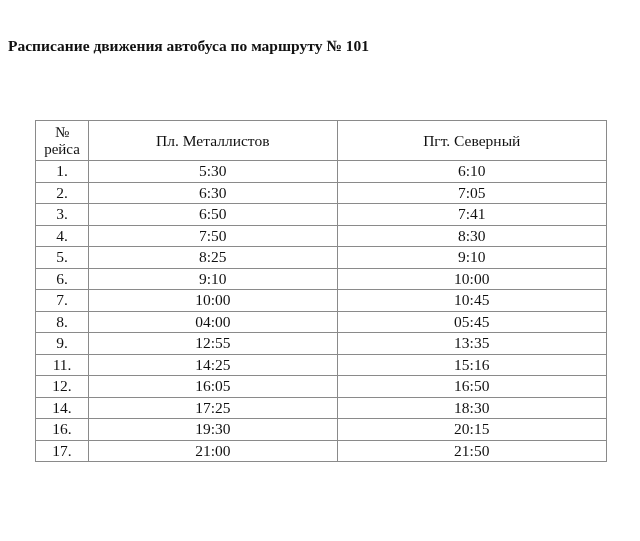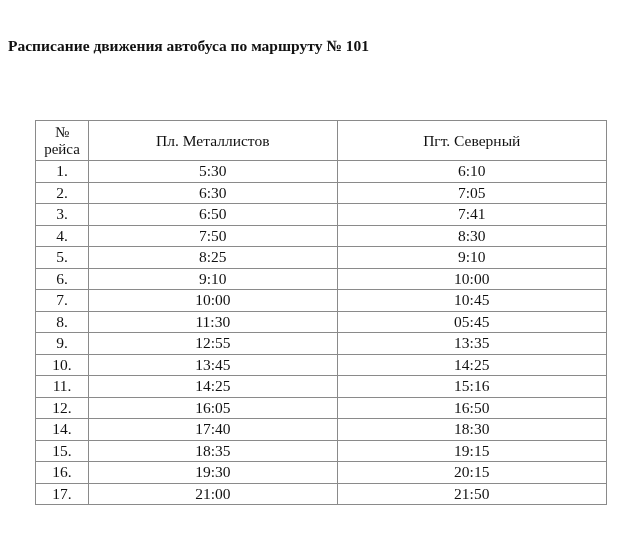--- a/index.html
+++ b/index.html
@@ -104,52 +104,42 @@
         <td>9:10</td>
         <td>10:00</td>
       </tr>
       <tr>
         <td class="num">7.</td>
         <td>10:00</td>
         <td>10:45</td>
       </tr>
       <tr>
         <td class="num">8.</td>
-        <td>11:30</td>
+        <td>04:00</td>
         <td>05:45</td>
       </tr>
       <tr>
         <td class="num">9.</td>
         <td>12:55</td>
         <td>13:35</td>
-      </tr>
-      <tr>
-        <td class="num">10.</td>
-        <td>13:45</td>
-        <td>14:25</td>
       </tr>
       <tr>
         <td class="num">11.</td>
         <td>14:25</td>
         <td>15:16</td>
       </tr>
       <tr>
         <td class="num">12.</td>
         <td>16:05</td>
         <td>16:50</td>
       </tr>
       <tr>
         <td class="num">14.</td>
-        <td>17:40</td>
+        <td>17:25</td>
         <td>18:30</td>
-      </tr>
-      <tr>
-        <td class="num">15.</td>
-        <td class="bold">18:35</td>
-        <td class="bold">19:15</td>
       </tr>
       <tr>
         <td class="num">16.</td>
         <td>19:30</td>
         <td>20:15</td>
       </tr>
       <tr>
         <td class="num">17.</td>
         <td>21:00</td>
         <td>21:50</td>

